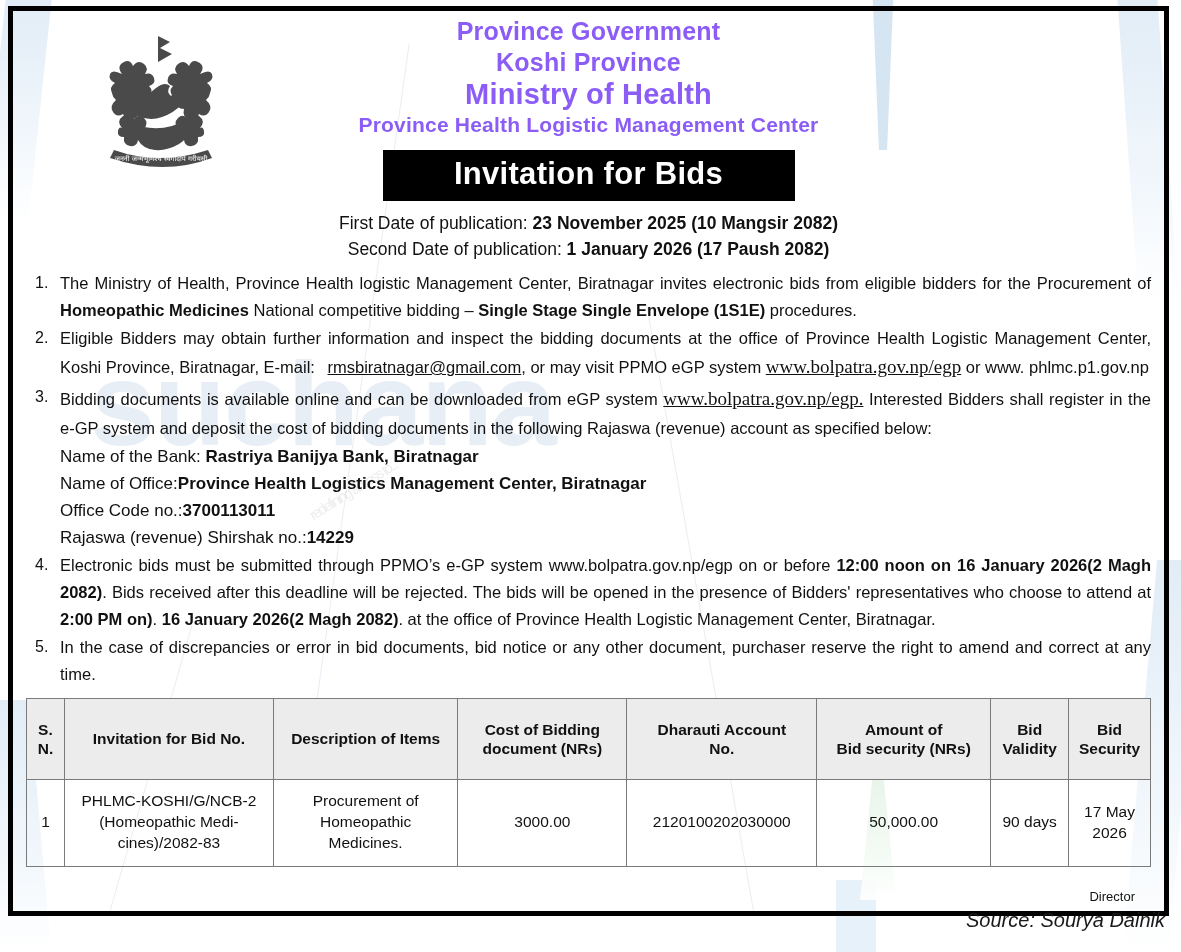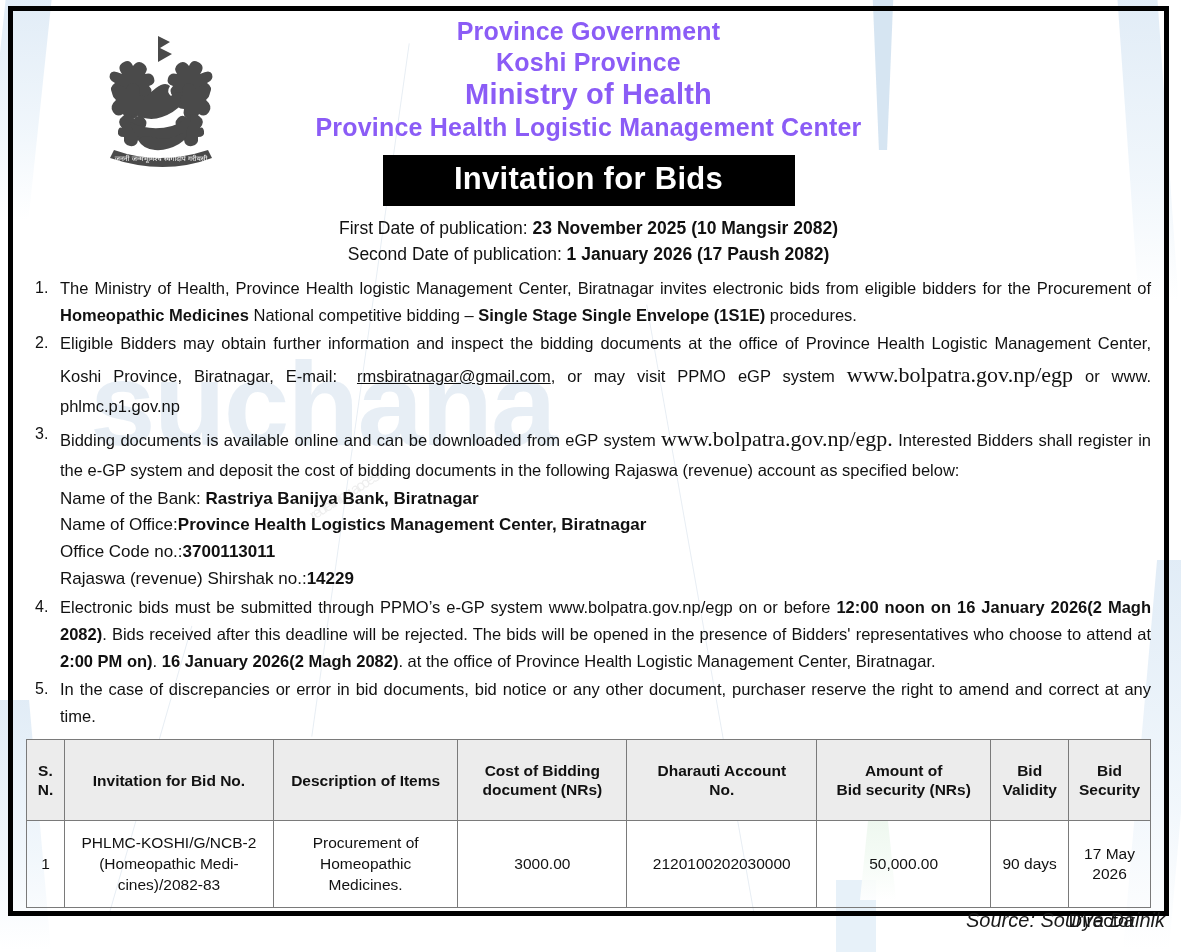--- a/index.html
+++ b/index.html
@@ -55,39 +55,39 @@
 
   
   .header{position:relative;text-align:center;}
   .emblem{
     position:absolute;left:70px;top:12px;width:130px;height:140px;
   }
   .head-line{font-weight:700;color:#8b5cf6;line-height:1.22;letter-spacing:.2px;}
   .hl1{font-size:25px;}
   .hl2{font-size:25px;}
   .hl3{font-size:29px;}
-  .hl4{font-size:25px;}
+  .hl4{font-size:21px;}
 
   .banner{
     margin:12px auto 0 auto;
     width:412px;background:#000;color:#fff;
     font-size:31px;font-weight:700;
     padding:6px 0 9px 0;
     letter-spacing:.3px;
   }
   .pubdate{font-size:17.5px;margin-top:9px;line-height:1.5;}
   .pubdate b{font-weight:700;}
 
   
   .clauses{margin-top:8px;}
   .clause{display:flex;font-size:16.5px;line-height:1.63;margin-bottom:1px;}
   .cnum{width:34px;flex:0 0 34px;padding-left:9px;box-sizing:border-box;font-size:16px;}
   .ctext{flex:1;text-align:justify;text-justify:inter-word;}
   .ctext b{font-weight:700;}
-  .lnk{font-family:"Liberation Serif", serif;font-size:22px;}
+  .lnk{text-decoration:underline;font-family:"Liberation Serif", serif;font-size:19px;}
   .lnk-sans{text-decoration:underline;padding-left:8px;}
 
   
   .bank-block{margin-top:2px;line-height:1.58;font-size:17px;}
   .bank-block div{white-space:nowrap;}
   .bank-block b{font-weight:700;}
 
   
   table.bidtable{
     width:100%;border-collapse:collapse;margin-top:10px;
@@ -108,21 +108,21 @@
   .col-sn{width:38px;}
   .col-ifb{width:210px;}
   .col-desc{width:185px;}
   .col-cost{width:170px;}
   .col-dhar{width:190px;}
   .col-amt{width:175px;}
   .col-val{width:78px;}
   .col-sec{width:82px;}
 
   .director{
-    text-align:right;font-size:19px;margin-top:2px;padding-right:16px;
+    text-align:right;font-size:13px;margin-top:22px;padding-right:16px;
   }
 
   .source{
     position:absolute;right:16px;bottom:20px;z-index:4;
     font-style:italic;font-size:20px;color:#1a1a1a;
     font-family:"Liberation Sans", sans-serif;
   }
 </style>
 </head>
 <body>

